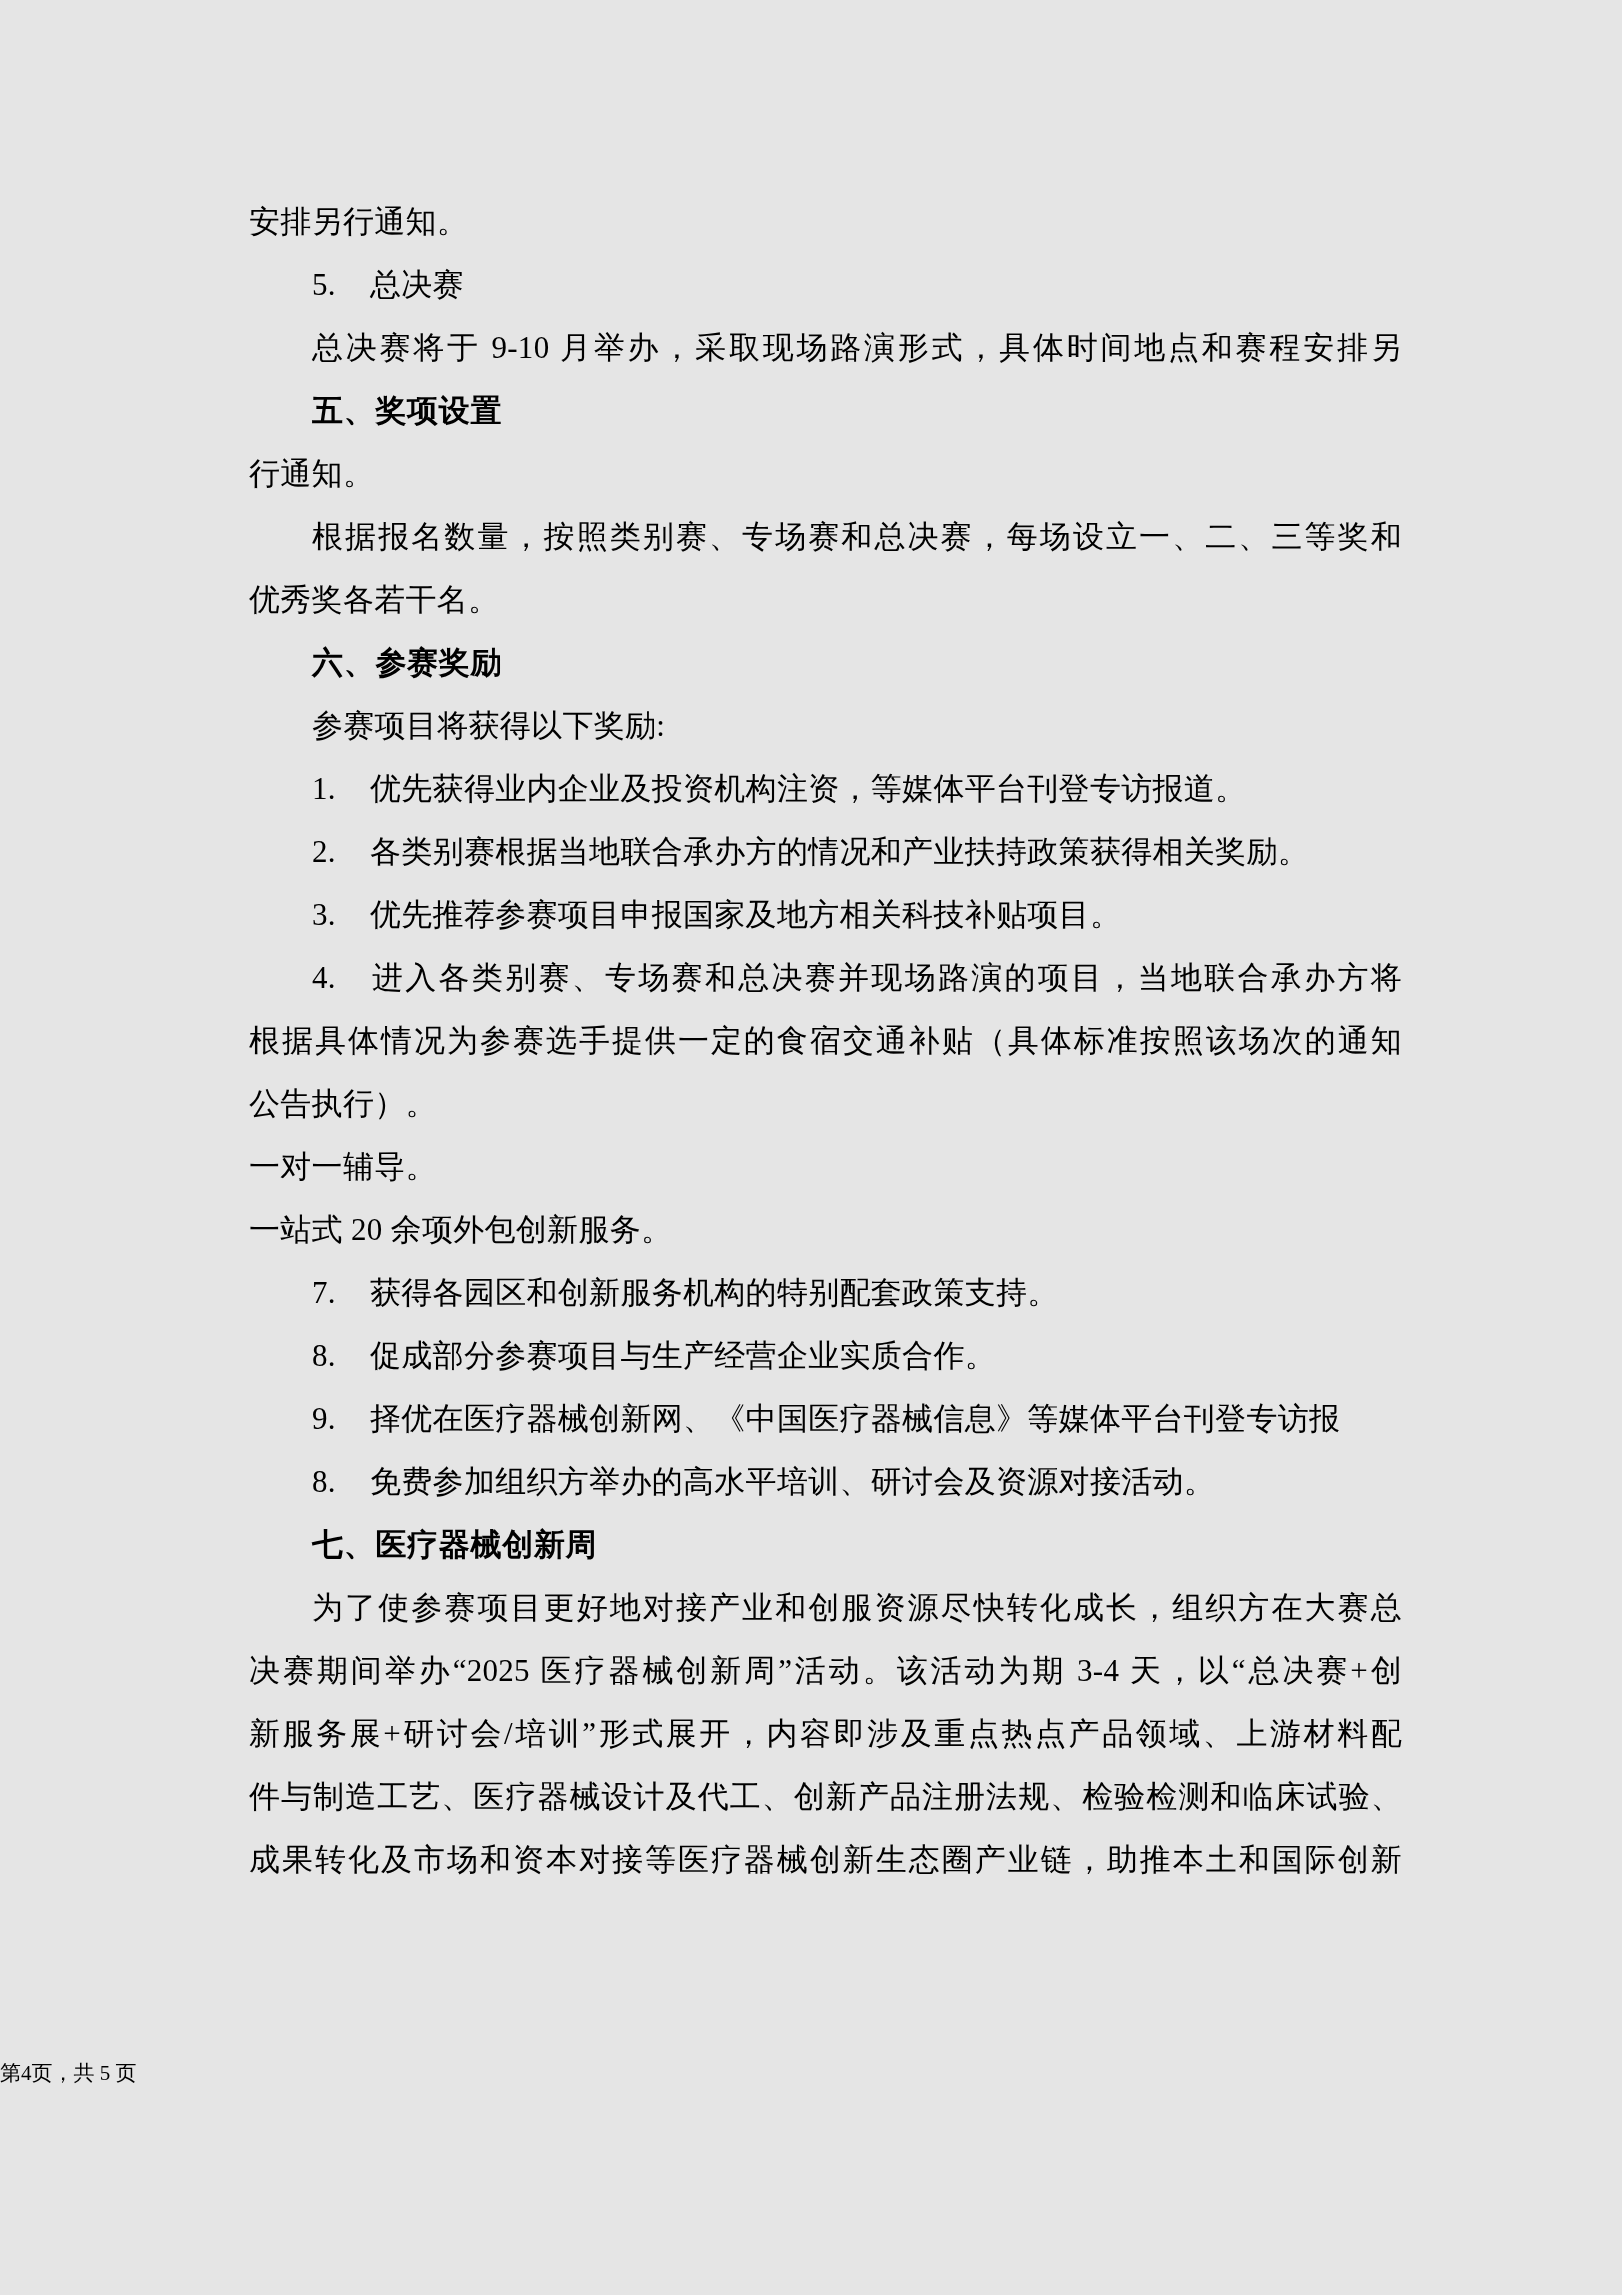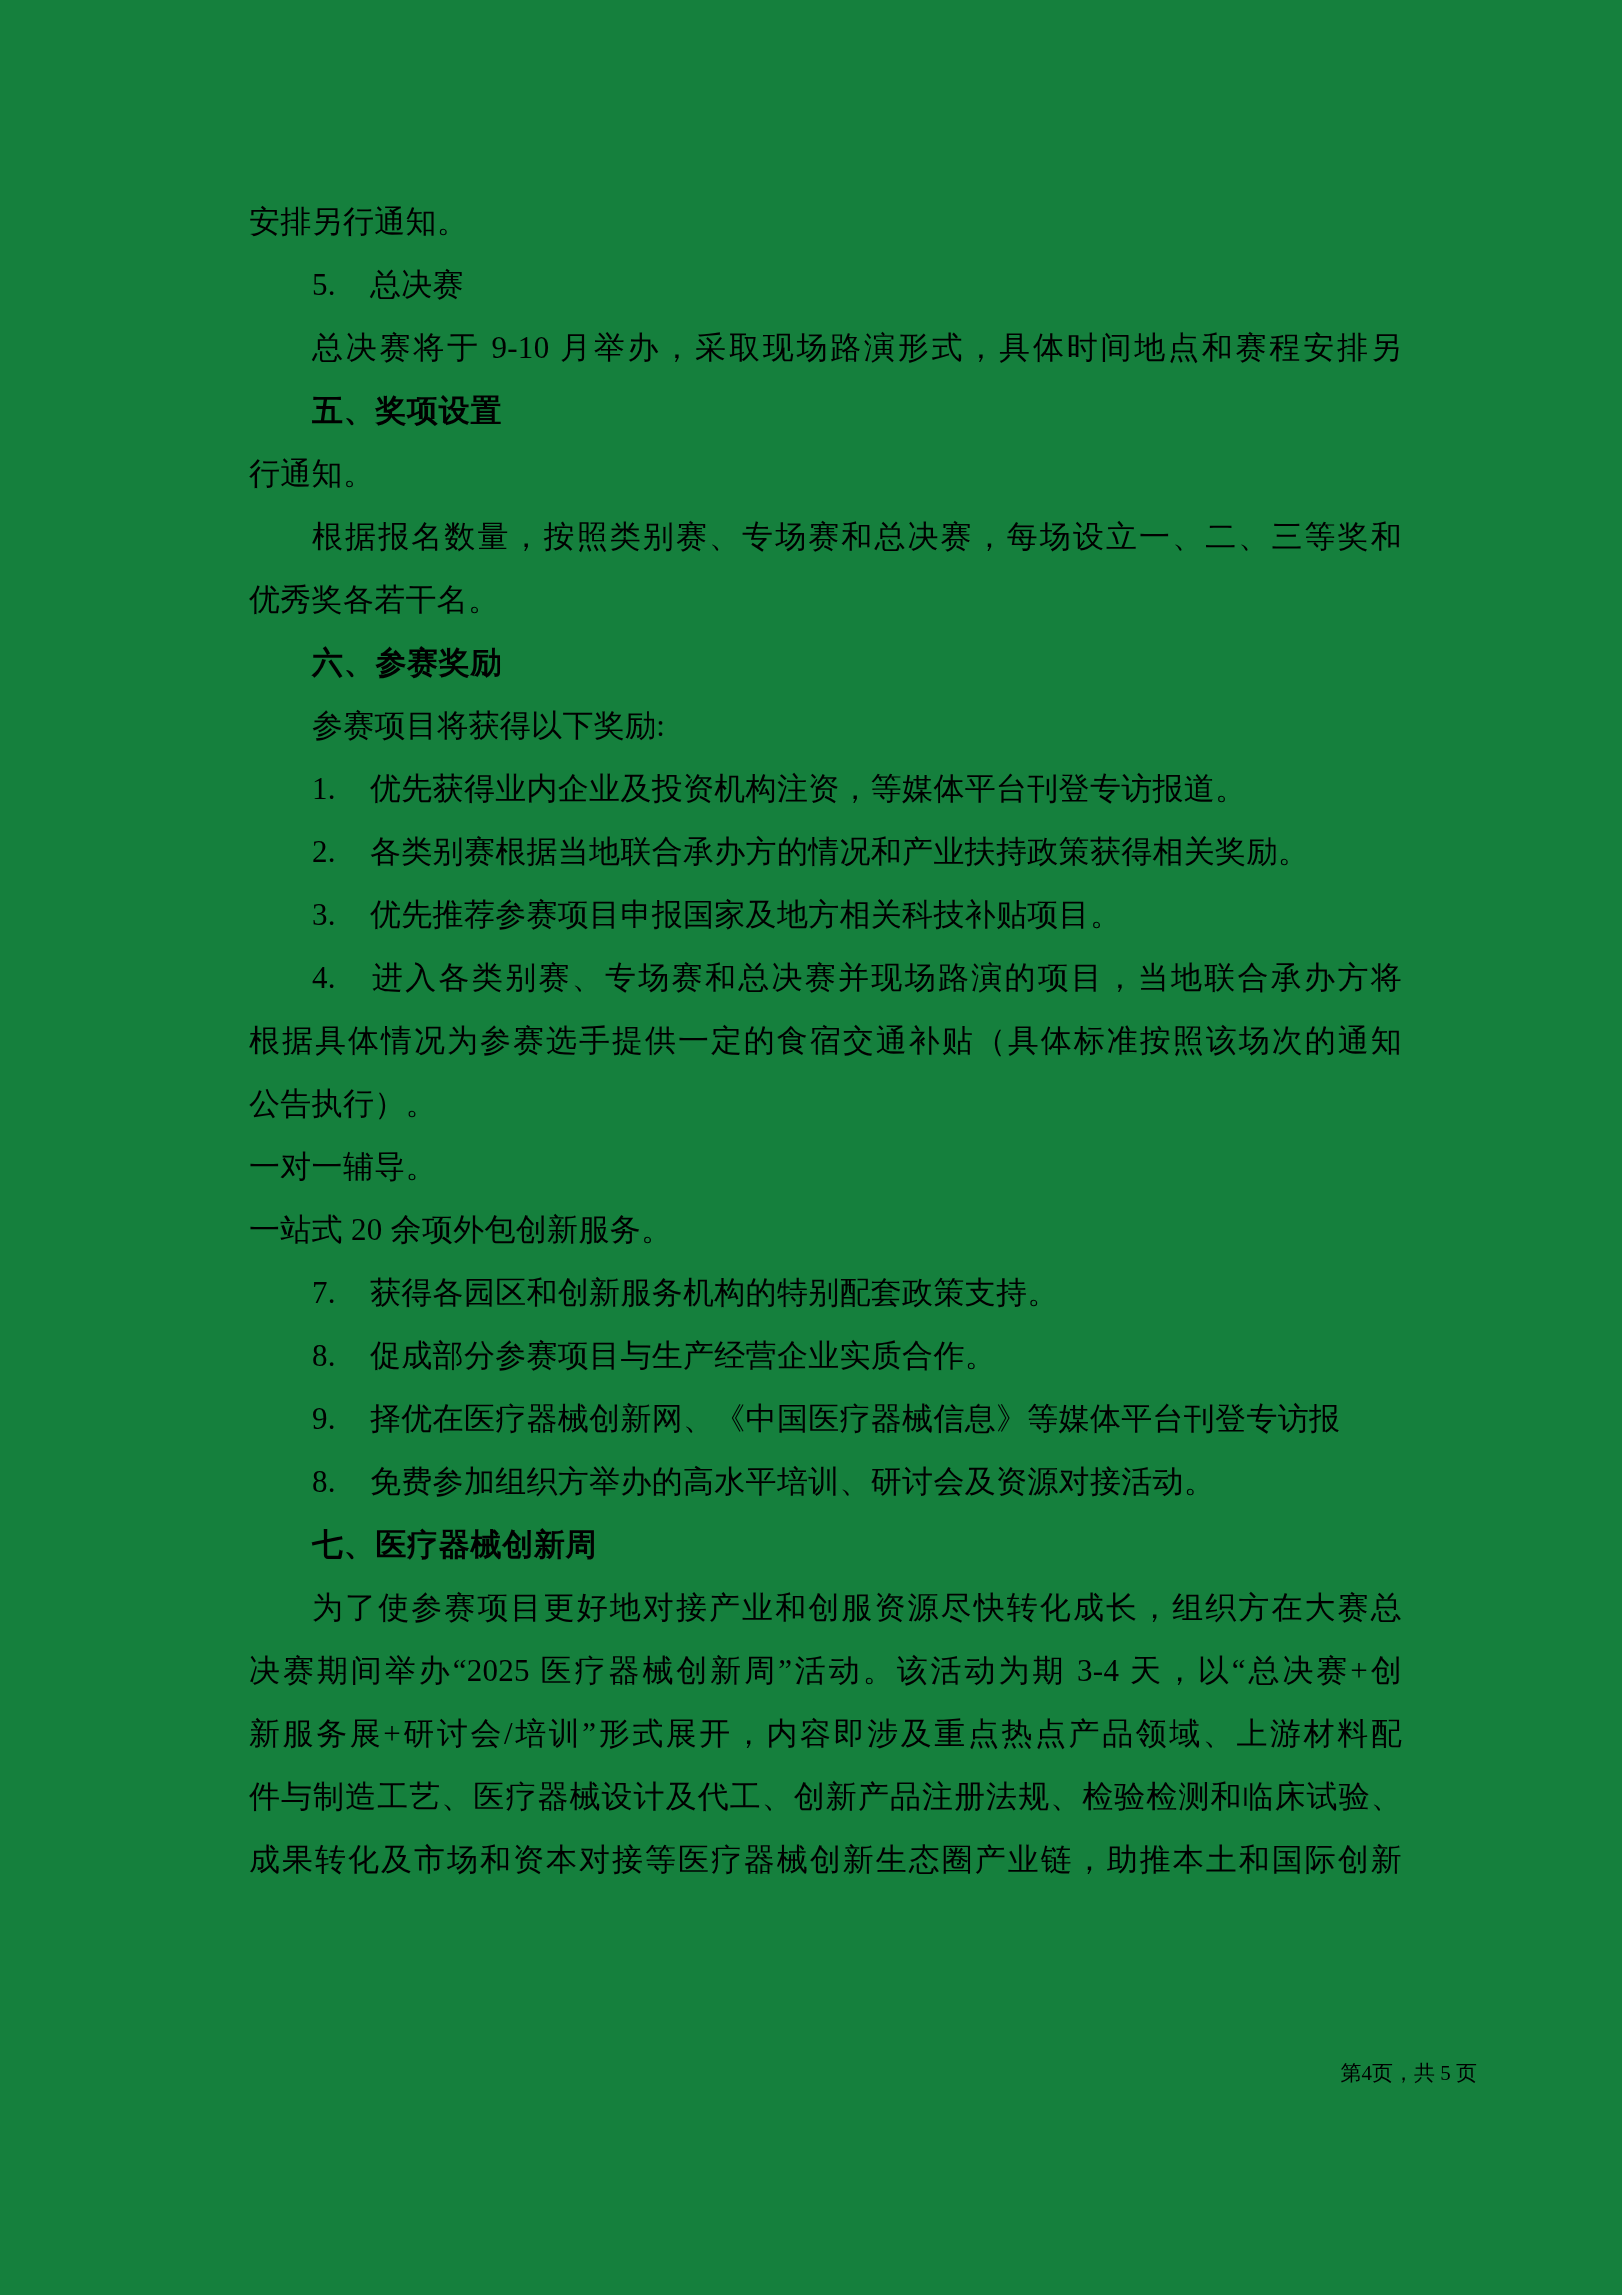--- a/index.html
+++ b/index.html
@@ -12,21 +12,21 @@
     background: #ffffff;
     position: relative;
     color: #000000;
     font-family: "Liberation Serif", "DejaVu Serif", serif;
   }
   .page {
     position: absolute;
     left: 0; top: 0;
     width: 1623px;
     height: 2295px;
-    background: #15803d;
+    background: #e5e5e5;
     overflow: hidden;
   }
   .doc-body {
     position: absolute;
     left: 249px;
     top: 190px;
     width: 1153px;
   }
   .ln {
     height: 63px;
@@ -53,21 +53,21 @@
     text-indent: 0;
   }
   .page-footer {
     position: absolute;
     left: 0;
     top: 2057px;
     width: 1477px;
     height: 33px;
     line-height: 33px;
     font-size: 21px;
-    text-align: right;
+    text-align: left;
   }
 </style>
 </head>
 <body>
 
 <div class="page">
   <div class="doc-body">
 
     <div class="ln">安排另行通知。</div>
 

